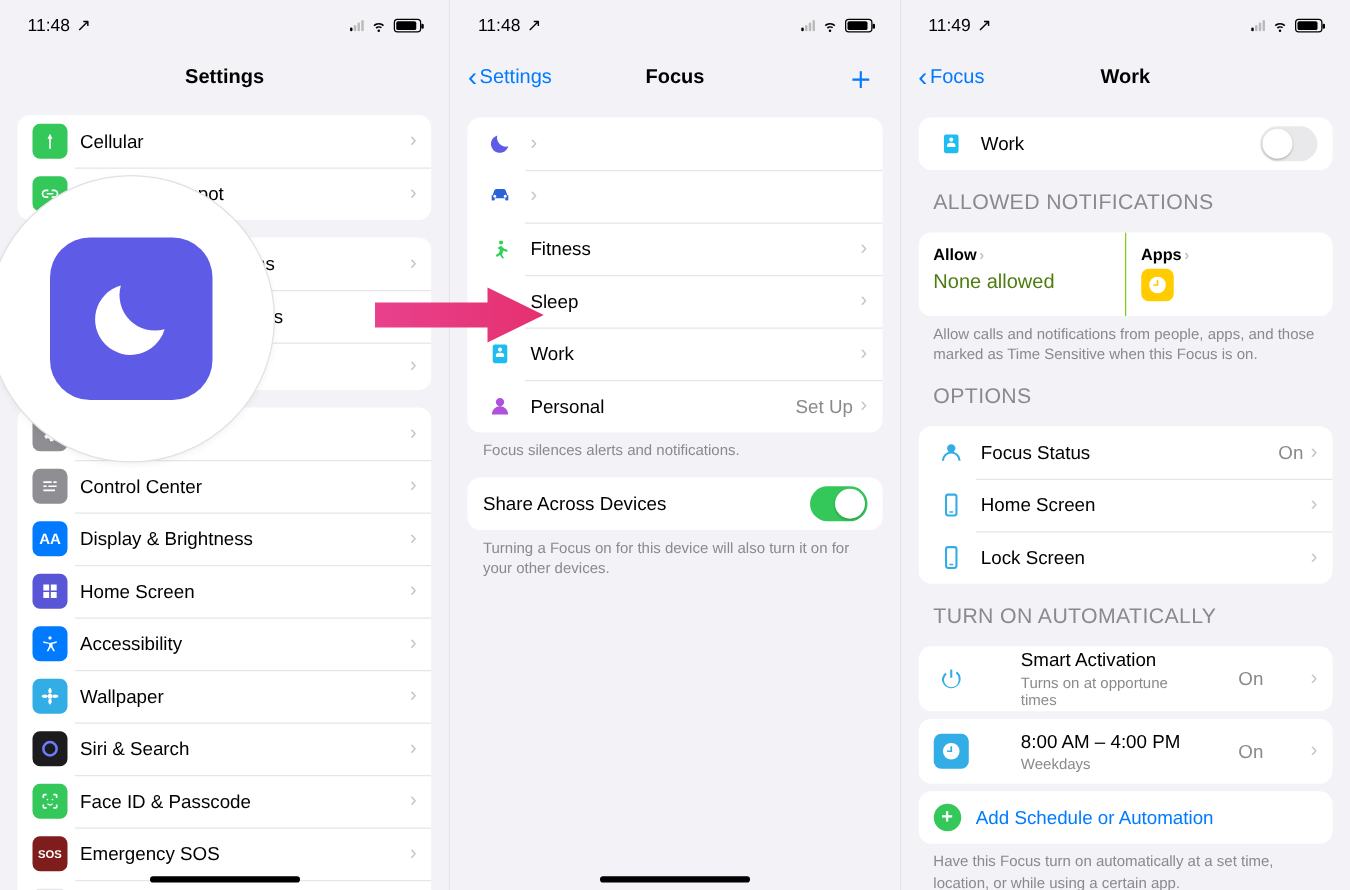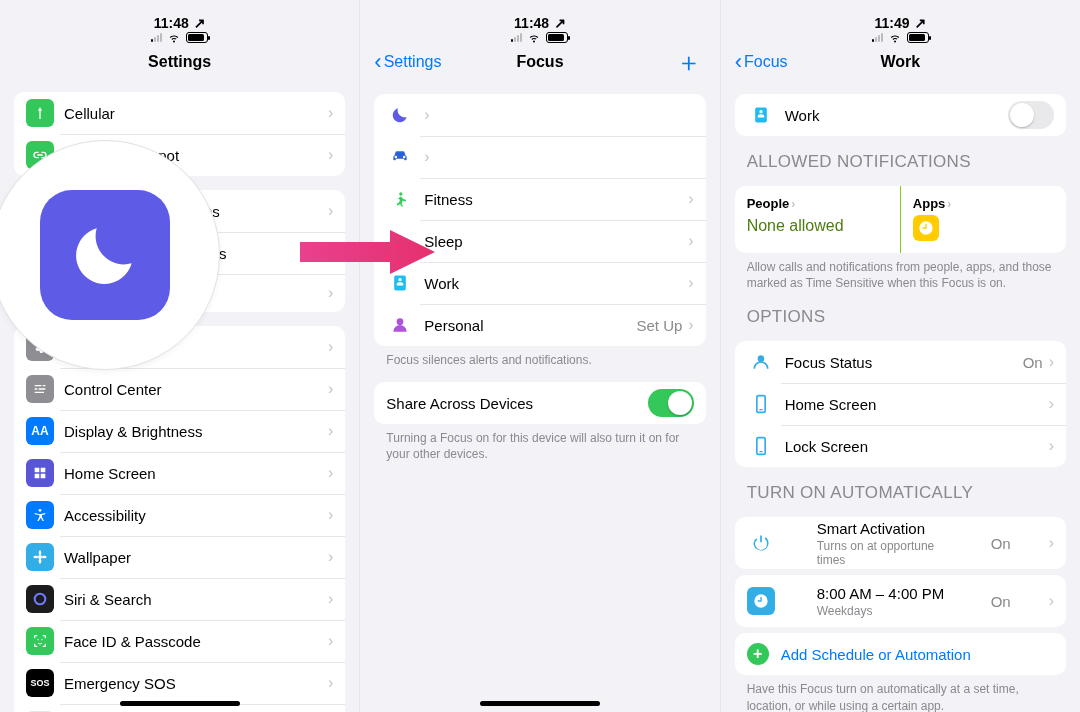--- a/index.html
+++ b/index.html
@@ -1,21 +1,21 @@
 <!DOCTYPE html>
 <html><head>
 <meta charset="utf-8">
 <style>
   * { box-sizing: border-box; margin: 0; padding: 0; font-family: -apple-system, "SF Pro Text", "Helvetica Neue", Arial, sans-serif; }
   body { background: #fff; width: 1080px; height: 712px; position: relative; overflow: hidden; }
   .phones { display: flex; width: 100%; height: 100%; }
   .phone { flex: 1; background: #f2f2f7; position: relative; border-left: 1px solid #e6e6e9; overflow: hidden; }
   .phone:first-child { border-left: none; }
   
-  .statusbar { height: 40px; display: flex; align-items: center; justify-content: space-between; padding: 15px 22px; font-size: 14px; font-weight: 700; flex-direction: column; }
+  .statusbar { height: 40px; display: flex; align-items: center; justify-content: space-between; padding: 15px 22px; font-size: 14px; font-weight: 400; }
   .statusbar .left { display: flex; align-items: center; gap: 5px; }
   .statusbar .right { display: flex; align-items: center; gap: 4px; }
   .sig { display: flex; align-items: flex-end; gap: 1px; height: 10px; }
   .sig span { width: 2px; background: #000; border-radius: 1px; }
   .sig span:nth-child(1){height:3px;} .sig span:nth-child(2){height:5px;} .sig span:nth-child(3){height:7px;} .sig span:nth-child(4){height:9px;}
   .sig.weak span:nth-child(2),.sig.weak span:nth-child(3),.sig.weak span:nth-child(4){background:#bbb;}
   .battery { width: 22px; height: 11px; border:1px solid #000; border-radius:3px; position: relative; }
   .battery::after { content:""; position:absolute; right:-3px; top:3px; width:2px; height:4px; background:#000; border-radius:1px; }
   .battery .fill { position:absolute; left:1px; top:1px; bottom:1px; width: 80%; background:#000; border-radius:1.5px; }
   
@@ -45,21 +45,21 @@
   
   .split { display:flex; }
   .split .cell { flex:1; padding:10px 12px 12px 12px; }
   .split .cell + .cell { border-left:1px solid #84cc16; }
   .split .ch { color:#c5c5c9; font-size:12px; margin-left:2px; }
   .split .hdr { font-size:13px; font-weight:600; display:flex; align-items:center; }
   .split .val { font-size:16px; color:#4d7c0f; margin-top:6px; }
   .appicon { width:26px; height:26px; border-radius:6px; background:#ffcc00; display:flex; align-items:center; justify-content:center; color:#fff; margin-top:4px; }
   
   .bg-green{background:#34c759;} .bg-blue{background:#007aff;} .bg-indigo{background:#5856d6;}
-  .bg-red{background:#000000;} .bg-gray{background:#8e8e93;}
+  .bg-red{background:#7f1d1d;} .bg-gray{background:#8e8e93;}
   .bg-black{background:#1c1c1e;} .bg-cyan{background:#32ade6;}
   
   .icon.plain { background: transparent !important; color:#5e5ce6; }
   .icon.plain svg { width:20px; height:20px; }
   
   .circlebtn { width:22px; height:22px; border-radius:50%; background:#34c759; color:#fff; display:flex; align-items:center; justify-content:center; font-size:16px; font-weight:700; margin-right:12px; }
   
   .homebar { position:absolute; bottom:6px; left:50%; transform:translateX(-50%); width:120px; height:5px; background:#000; border-radius:3px; }
   
   .callout { position:absolute; left:-10px; top:140px; width:230px; height:230px; background:#fff; border:1px solid #e1e1e5; border-radius:50%; display:flex; align-items:center; justify-content:center; z-index:5; box-shadow: 0 2px 6px rgba(0,0,0,.05); }
@@ -407,21 +407,21 @@
             <div class="knob"></div>
           </div>
     </div>
   </div>
 
   <div class="header">ALLOWED NOTIFICATIONS</div>
   <div class="section" style="padding:0">
     <div class="split">
       <div class="cell">
         <div class="hdr">
-              <span>People</span>
+              <span>Allow</span>
               <span class="ch">›</span>
             </div>
         <div class="val">None allowed</div>
       </div>
       <div class="cell">
         <div class="hdr">
               <span>Apps</span>
               <span class="ch">›</span>
             </div>
         <div class="appicon">

